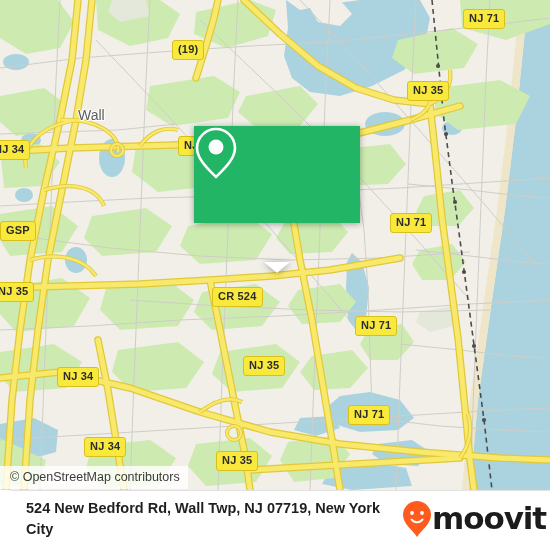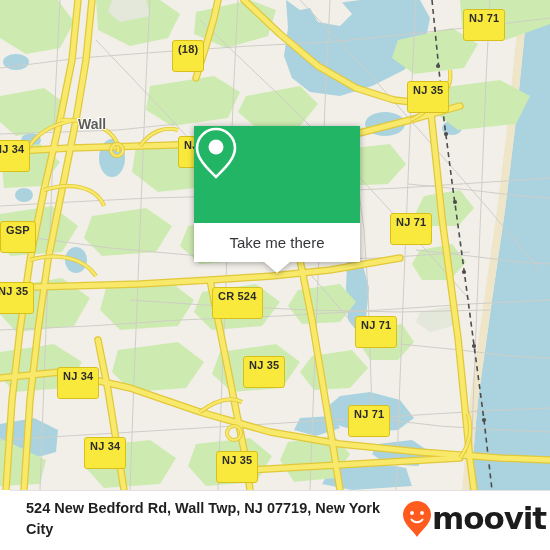--- a/index.html
+++ b/index.html
@@ -22,21 +22,21 @@
   .shield{
     position:absolute;
     background:#f9e93d;
     border:1.4px solid #d8bf1c;
     border-radius:3px;
     color:#2c2c2c;
     font-size:11px;
     font-weight:bold;
     letter-spacing:.2px;
     line-height:1;
-    padding:3px 5px 16px 5px;
+    padding:3px 5px 4px 5px;
     white-space:nowrap;
     box-sizing:border-box;
     font-family:"Liberation Sans", sans-serif;
   }
   .placelabel{
     position:absolute;
     color:#5c5b58;
     font-size:14px;
     white-space:nowrap;
     text-shadow:
@@ -297,49 +297,49 @@
           <circle cx="117" cy="150" r="6"></circle>
         </g>
         <g fill="none" stroke="#f9e96a" stroke-width="2.2">
           <circle cx="212" cy="144" r="8"></circle>
           <circle cx="234" cy="433" r="7"></circle>
           <circle cx="117" cy="150" r="6"></circle>
         </g>
       </g>
     </svg>
 
-    <div class="shield" style="left:172px;top:40px;">(18)</div>
+    <div class="shield" style="left:172px;top:40px;">(19)</div>
     <div class="shield" style="left:407px;top:81px;">NJ 35</div>
     <div class="shield" style="left:463px;top:9px;">NJ 71</div>
     <div class="shield" style="left:-12px;top:140px;">NJ 34</div>
     <div class="shield" style="left:0px;top:221px;">GSP</div>
     <div class="shield" style="left:178px;top:136px;">NJ</div>
     <div class="shield" style="left:390px;top:213px;">NJ 71</div>
     <div class="shield" style="left:212px;top:287px;">CR 524</div>
     <div class="shield" style="left:355px;top:316px;">NJ 71</div>
     <div class="shield" style="left:243px;top:356px;">NJ 35</div>
     <div class="shield" style="left:57px;top:367px;">NJ 34</div>
     <div class="shield" style="left:348px;top:405px;">NJ 71</div>
     <div class="shield" style="left:84px;top:437px;">NJ 34</div>
     <div class="shield" style="left:216px;top:451px;">NJ 35</div>
     <div class="shield" style="left:-8px;top:282px;">NJ 35</div>
 
-    <div class="placelabel" style="left:78px;top:116px;font-weight:bold;">Wall</div>
+    <div class="placelabel" style="left:78px;top:107px;">Wall</div>
 
     <div id="popup">
       <div id="popup-image">
         <svg width="44" height="54" viewBox="0 0 44 54">
           <path d="M22,3 C11.5,3 3,11.5 3,22 C3,33 14,43 22,51 C30,43 41,33 41,22 C41,11.5 32.5,3 22,3 Z" fill="none" stroke="#ffffff" stroke-width="2.6" stroke-linejoin="round"></path>
           <circle cx="22" cy="21" r="7.5" fill="#ffffff"></circle>
         </svg>
       </div>
-      <div id="popup-label">Take me there</div>
       <div id="popup-arrow"></div>
     </div>
 
+    <div id="attribution">© OpenStreetMap contributors</div>
   </div>
 
   <div id="footer">
     <div id="footer-address">524 New Bedford Rd, Wall Twp, NJ 07719, New York City</div>
     <div id="footer-logo">
       <svg width="30" height="38" viewBox="0 0 30 38">
         <path d="M15,1 C7.3,1 1,7.3 1,15 C1,24 11,30.5 15,37 C19,30.5 29,24 29,15 C29,7.3 22.7,1 15,1 Z" fill="#ff5b1f"></path>
         <circle cx="10" cy="13" r="1.9" fill="#ffffff"></circle>
         <circle cx="20" cy="13" r="1.9" fill="#ffffff"></circle>
         <path d="M9.5,19.5 C11.5,23 18.5,23 20.5,19.5" fill="none" stroke="#ffffff" stroke-width="2" stroke-linecap="round"></path>

